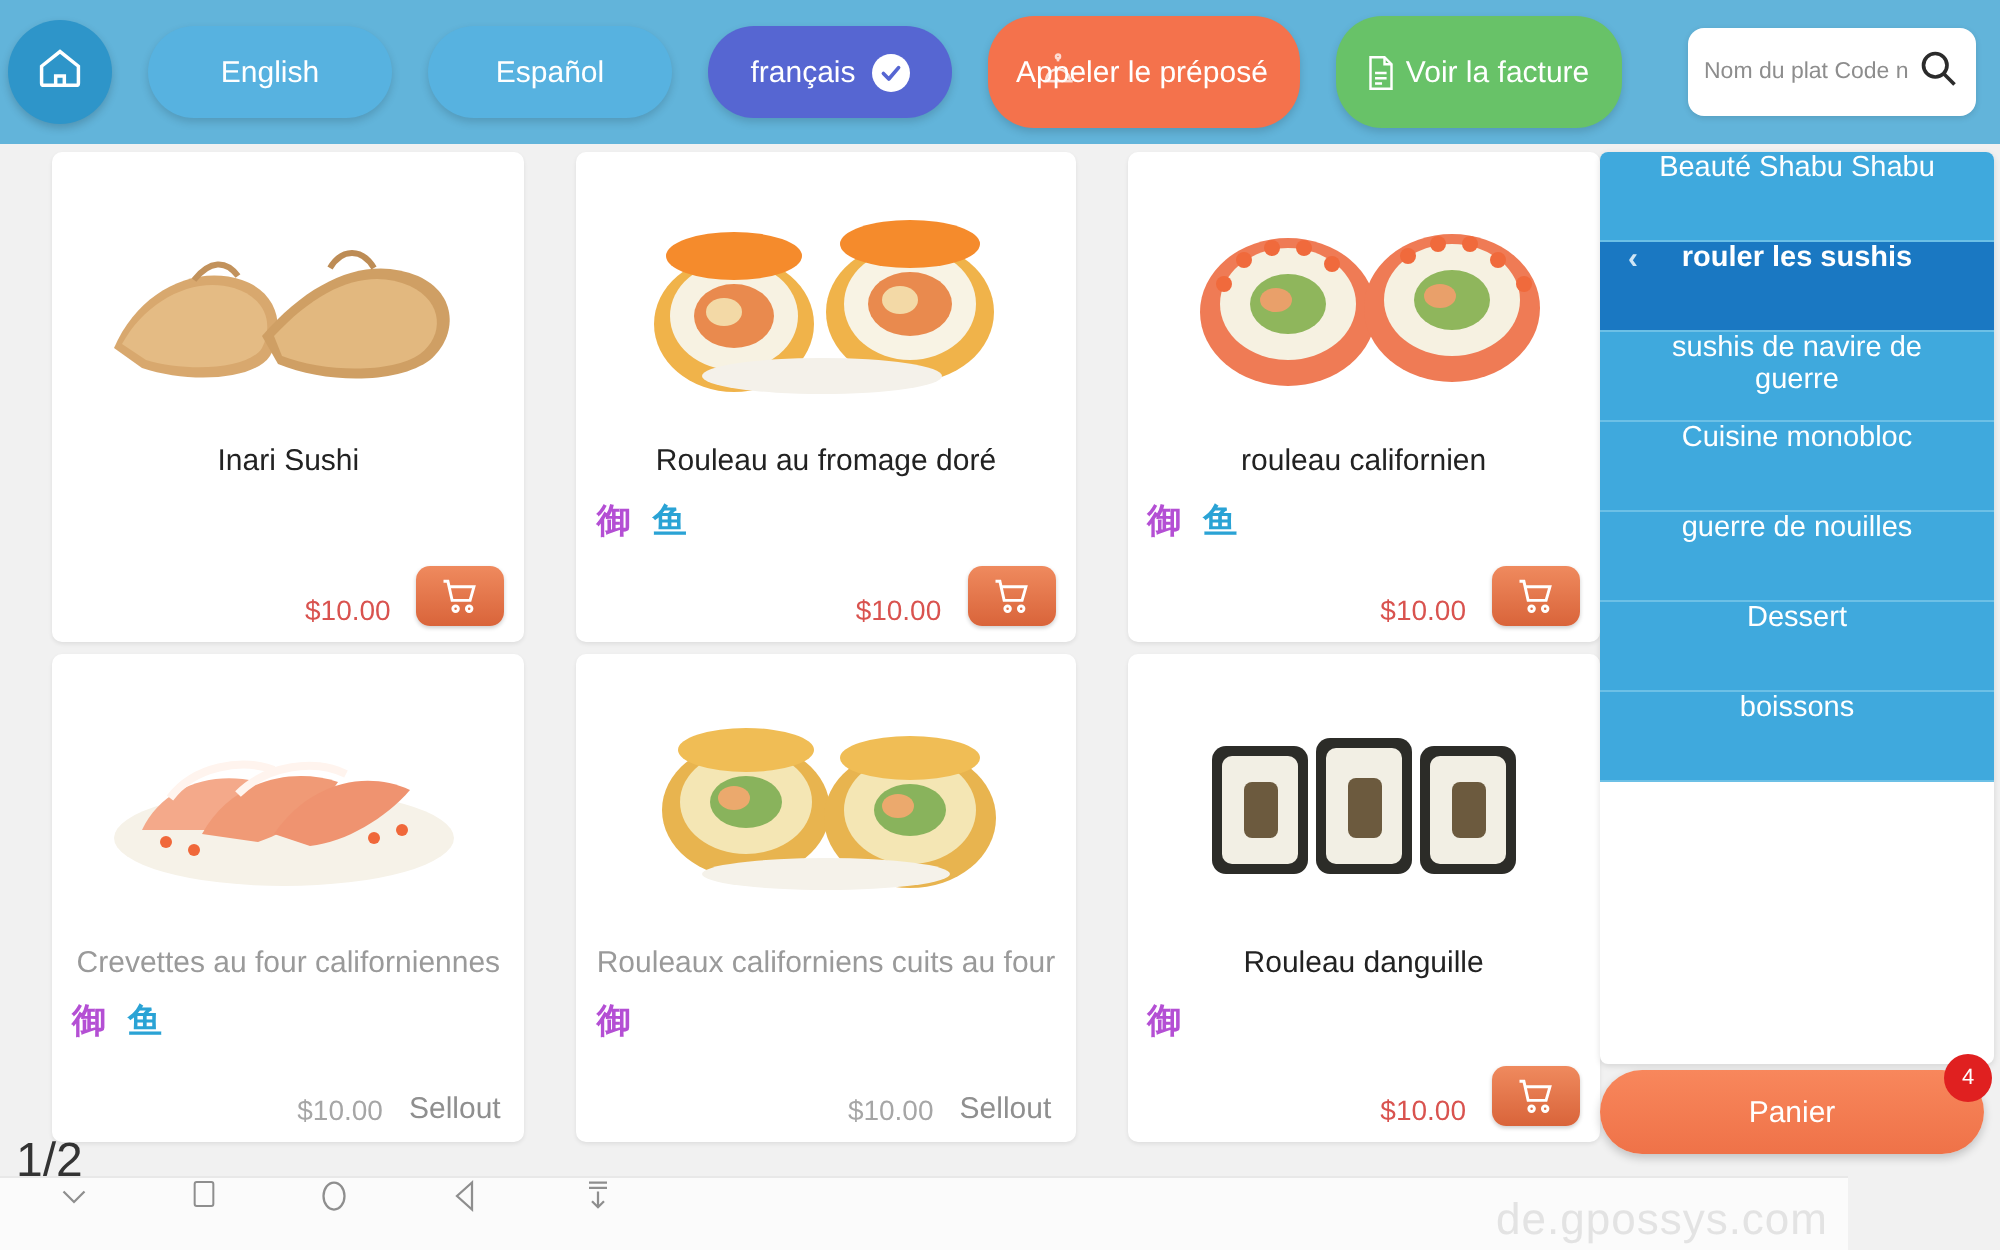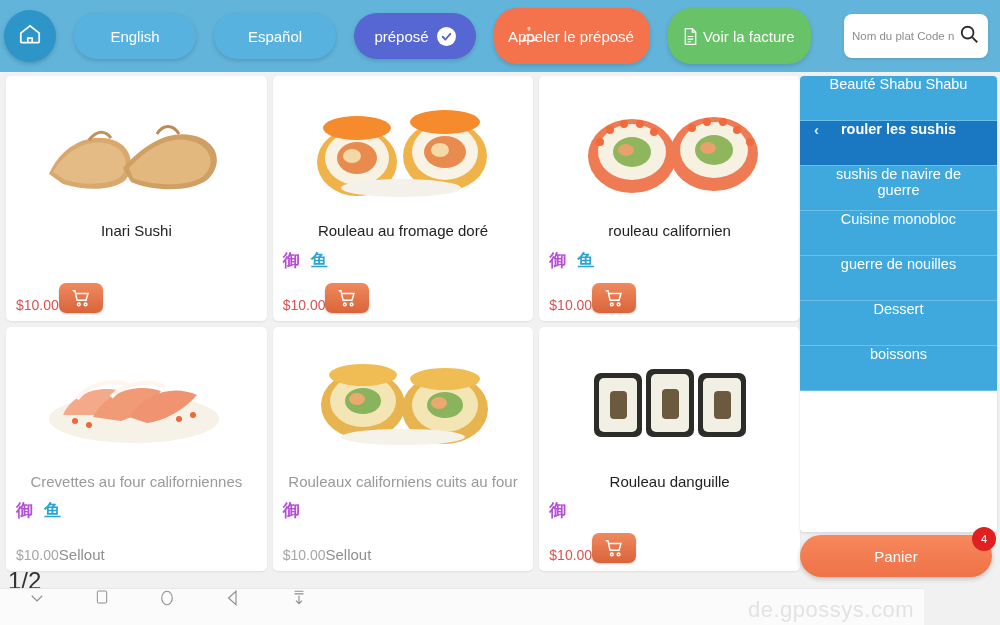--- a/index.html
+++ b/index.html
@@ -61,37 +61,38 @@
   
   .grid {
     position: absolute; top: 76px; left: 6px; width: 794px; height: 495px;
     display: grid; grid-template-columns: repeat(3, 1fr); grid-template-rows: repeat(2, 1fr);
     gap: 6px;
   }
   .card {
     background: #fff; border-radius: 5px; position: relative;
     display: flex; flex-direction: column; padding: 6px 10px 8px 10px;
     box-shadow: 0 1px 2px rgba(0,0,0,.08);
+    margin-left: 20px;
   }
   .card .photo {
     flex: 0 0 132px; display: flex; align-items: center; justify-content: center;
     overflow: hidden;
   }
   .card .photo svg { display: block; }
   .card .title {
     text-align: center; font-size: 15px; color: #222; margin-top: 8px;
     line-height: 1.2; white-space: nowrap;
   }
   .card.soldout .title { color: #9a9a9a; }
   .badges { display: flex; gap: 11px; margin-top: 10px; height: 20px; align-items: center; }
   .badge { font-size: 17px; line-height: 1; font-weight: bold; }
   .badge.purple { color: #b44fd4; }
   .badge.blue { color: #2aa3d5; }
   .cardfoot {
-    margin-top: auto; display: flex; align-items: flex-end; justify-content: flex-start;
+    margin-top: auto; display: flex; align-items: flex-end; justify-content: flex-end; gap: 13px;
   }
   .price { font-size: 14px; color: #d9534f; }
   .card.soldout .price { color: #a6a6a6; }
   .sellout { font-size: 15px; color: #8f8f8f; padding-right: 2px; }
   .cart-btn {
     width: 44px; height: 30px; border-radius: 7px;
     background: linear-gradient(180deg,#ef8a5e,#d9643a);
     display: flex; align-items: center; justify-content: center;
     box-shadow: 0 1px 2px rgba(0,0,0,.2);
   }
@@ -151,21 +152,21 @@
       </span>
     </div>
 
     <div class="lang-btn">
       <span>English</span>
     </div>
     <div class="lang-btn">
       <span>Español</span>
     </div>
     <div class="lang-btn active">
-      <span>préposé</span>
+      <span>français</span>
       <span class="check-circle">
         <svg width="13" height="13" viewBox="0 0 24 24" fill="none" stroke="#5666d2" stroke-width="3.4" stroke-linecap="round" stroke-linejoin="round">
           <path d="M5 12.5 10 17.5 19 7"></path>
         </svg>
       </span>
     </div>
 
     <div class="act-btn call">
       <span class="glyph">
         <svg width="22" height="22" viewBox="0 0 24 24" fill="none" stroke="#ffffff" stroke-width="1.4">

